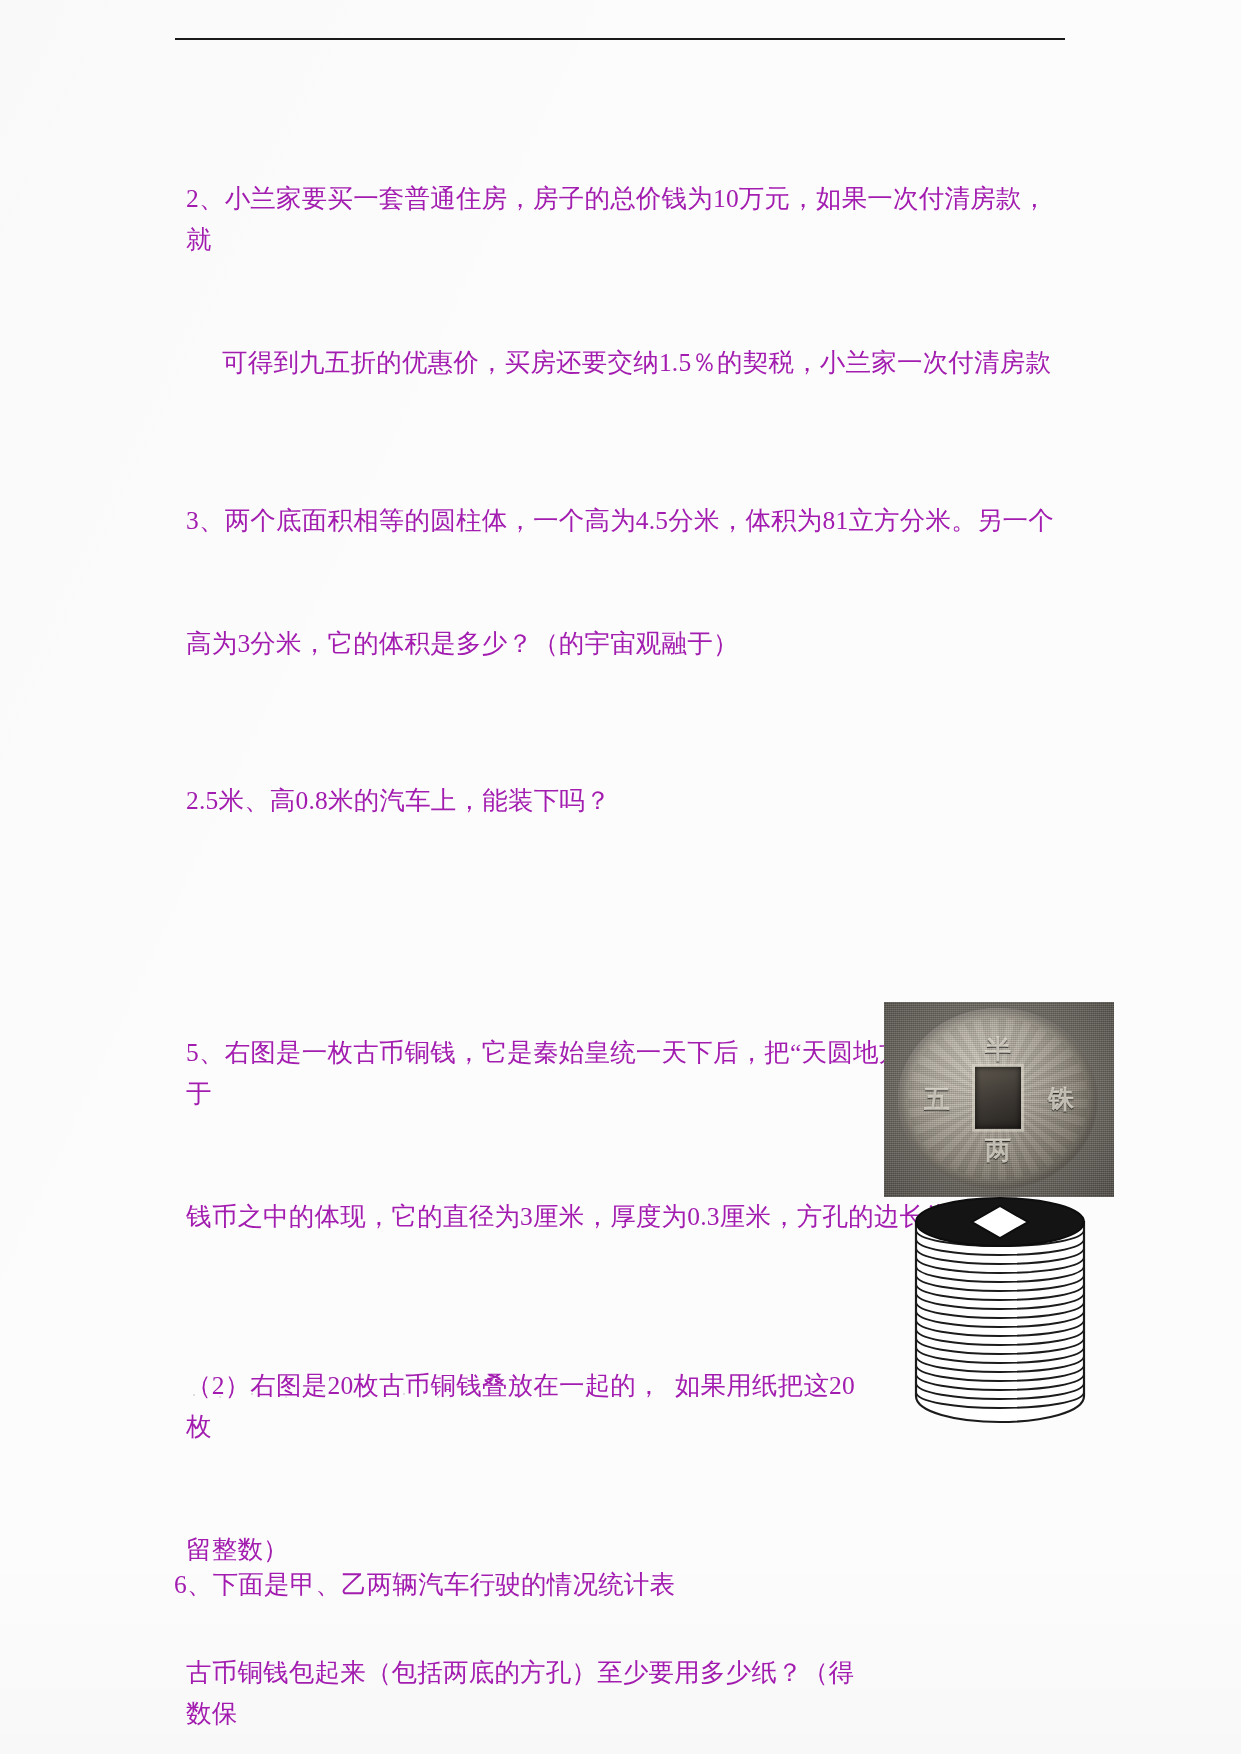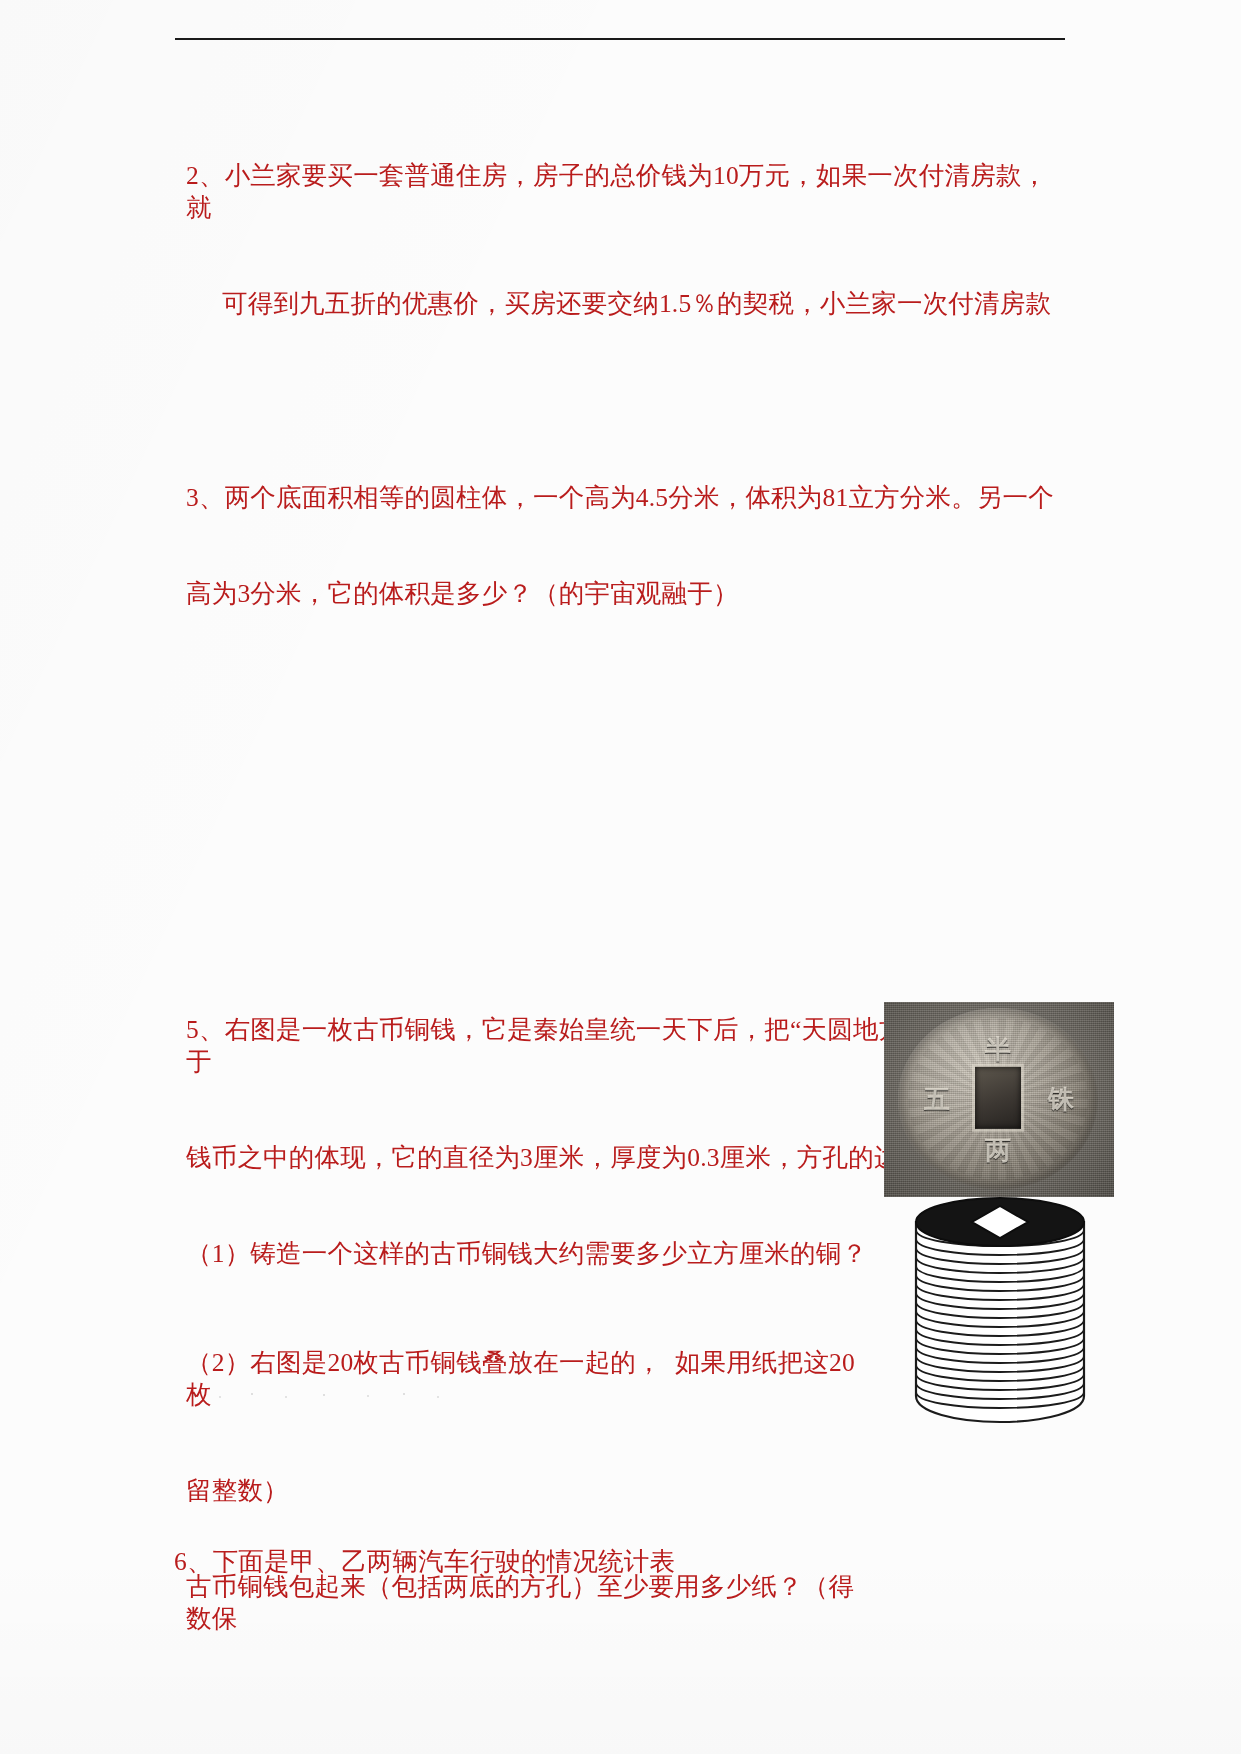--- a/index.html
+++ b/index.html
@@ -33,23 +33,23 @@
     position: absolute;
     left: 175px;
     top: 38px;
     width: 890px;
     height: 0;
     border-top: 2px solid #1a1a1a;
   }
 
   .q {
     position: absolute;
-    color: #b91c1c;
+    color: #a21caf;
     font-size: 25.5px;
-    line-height: 32px;
+    line-height: 41px;
     letter-spacing: 0.2px;
     white-space: pre-wrap;
     font-family: "Liberation Serif", "DejaVu Serif", serif;
     font-weight: 500;
   }
 
   .q .ln { display: block; }
   .indent1 { text-indent: 36px; }
 
   
@@ -162,26 +162,26 @@
     <span class="ln">2、小兰家要买一套普通住房，房子的总价钱为10万元，如果一次付清房款，就</span>
     <span class="ln indent1">可得到九五折的优惠价，买房还要交纳1.5％的契税，小兰家一次付清房款</span>
   </div>
 
   <div class="q" id="q3">
     <span class="ln">3、两个底面积相等的圆柱体，一个高为4.5分米，体积为81立方分米。另一个</span>
     <span class="ln">高为3分米，它的体积是多少？（的宇宙观融于）</span>
   </div>
 
   <div class="q" id="q4">
+    <span class="ln">2.5米、高0.8米的汽车上，能装下吗？</span>
   </div>
 
   <div class="q" id="q5">
     <span class="ln">5、右图是一枚古币铜钱，它是秦始皇统一天下后，把“天圆地方”的宇宙观融于</span>
     <span class="ln">钱币之中的体现，它的直径为3厘米，厚度为0.3厘米，方孔的边长为1厘米。</span>
-    <span class="ln">（1）铸造一个这样的古币铜钱大约需要多少立方厘米的铜？</span>
   </div>
 
   <div class="coin-photo">
     <div class="bg"></div>
     <div class="coin-disc">
       <span class="coin-glyph cg-t">半</span>
       <span class="coin-glyph cg-b">两</span>
       <span class="coin-glyph cg-l">五</span>
       <span class="coin-glyph cg-r">铢</span>
       <div class="coin-square-hole"></div>

